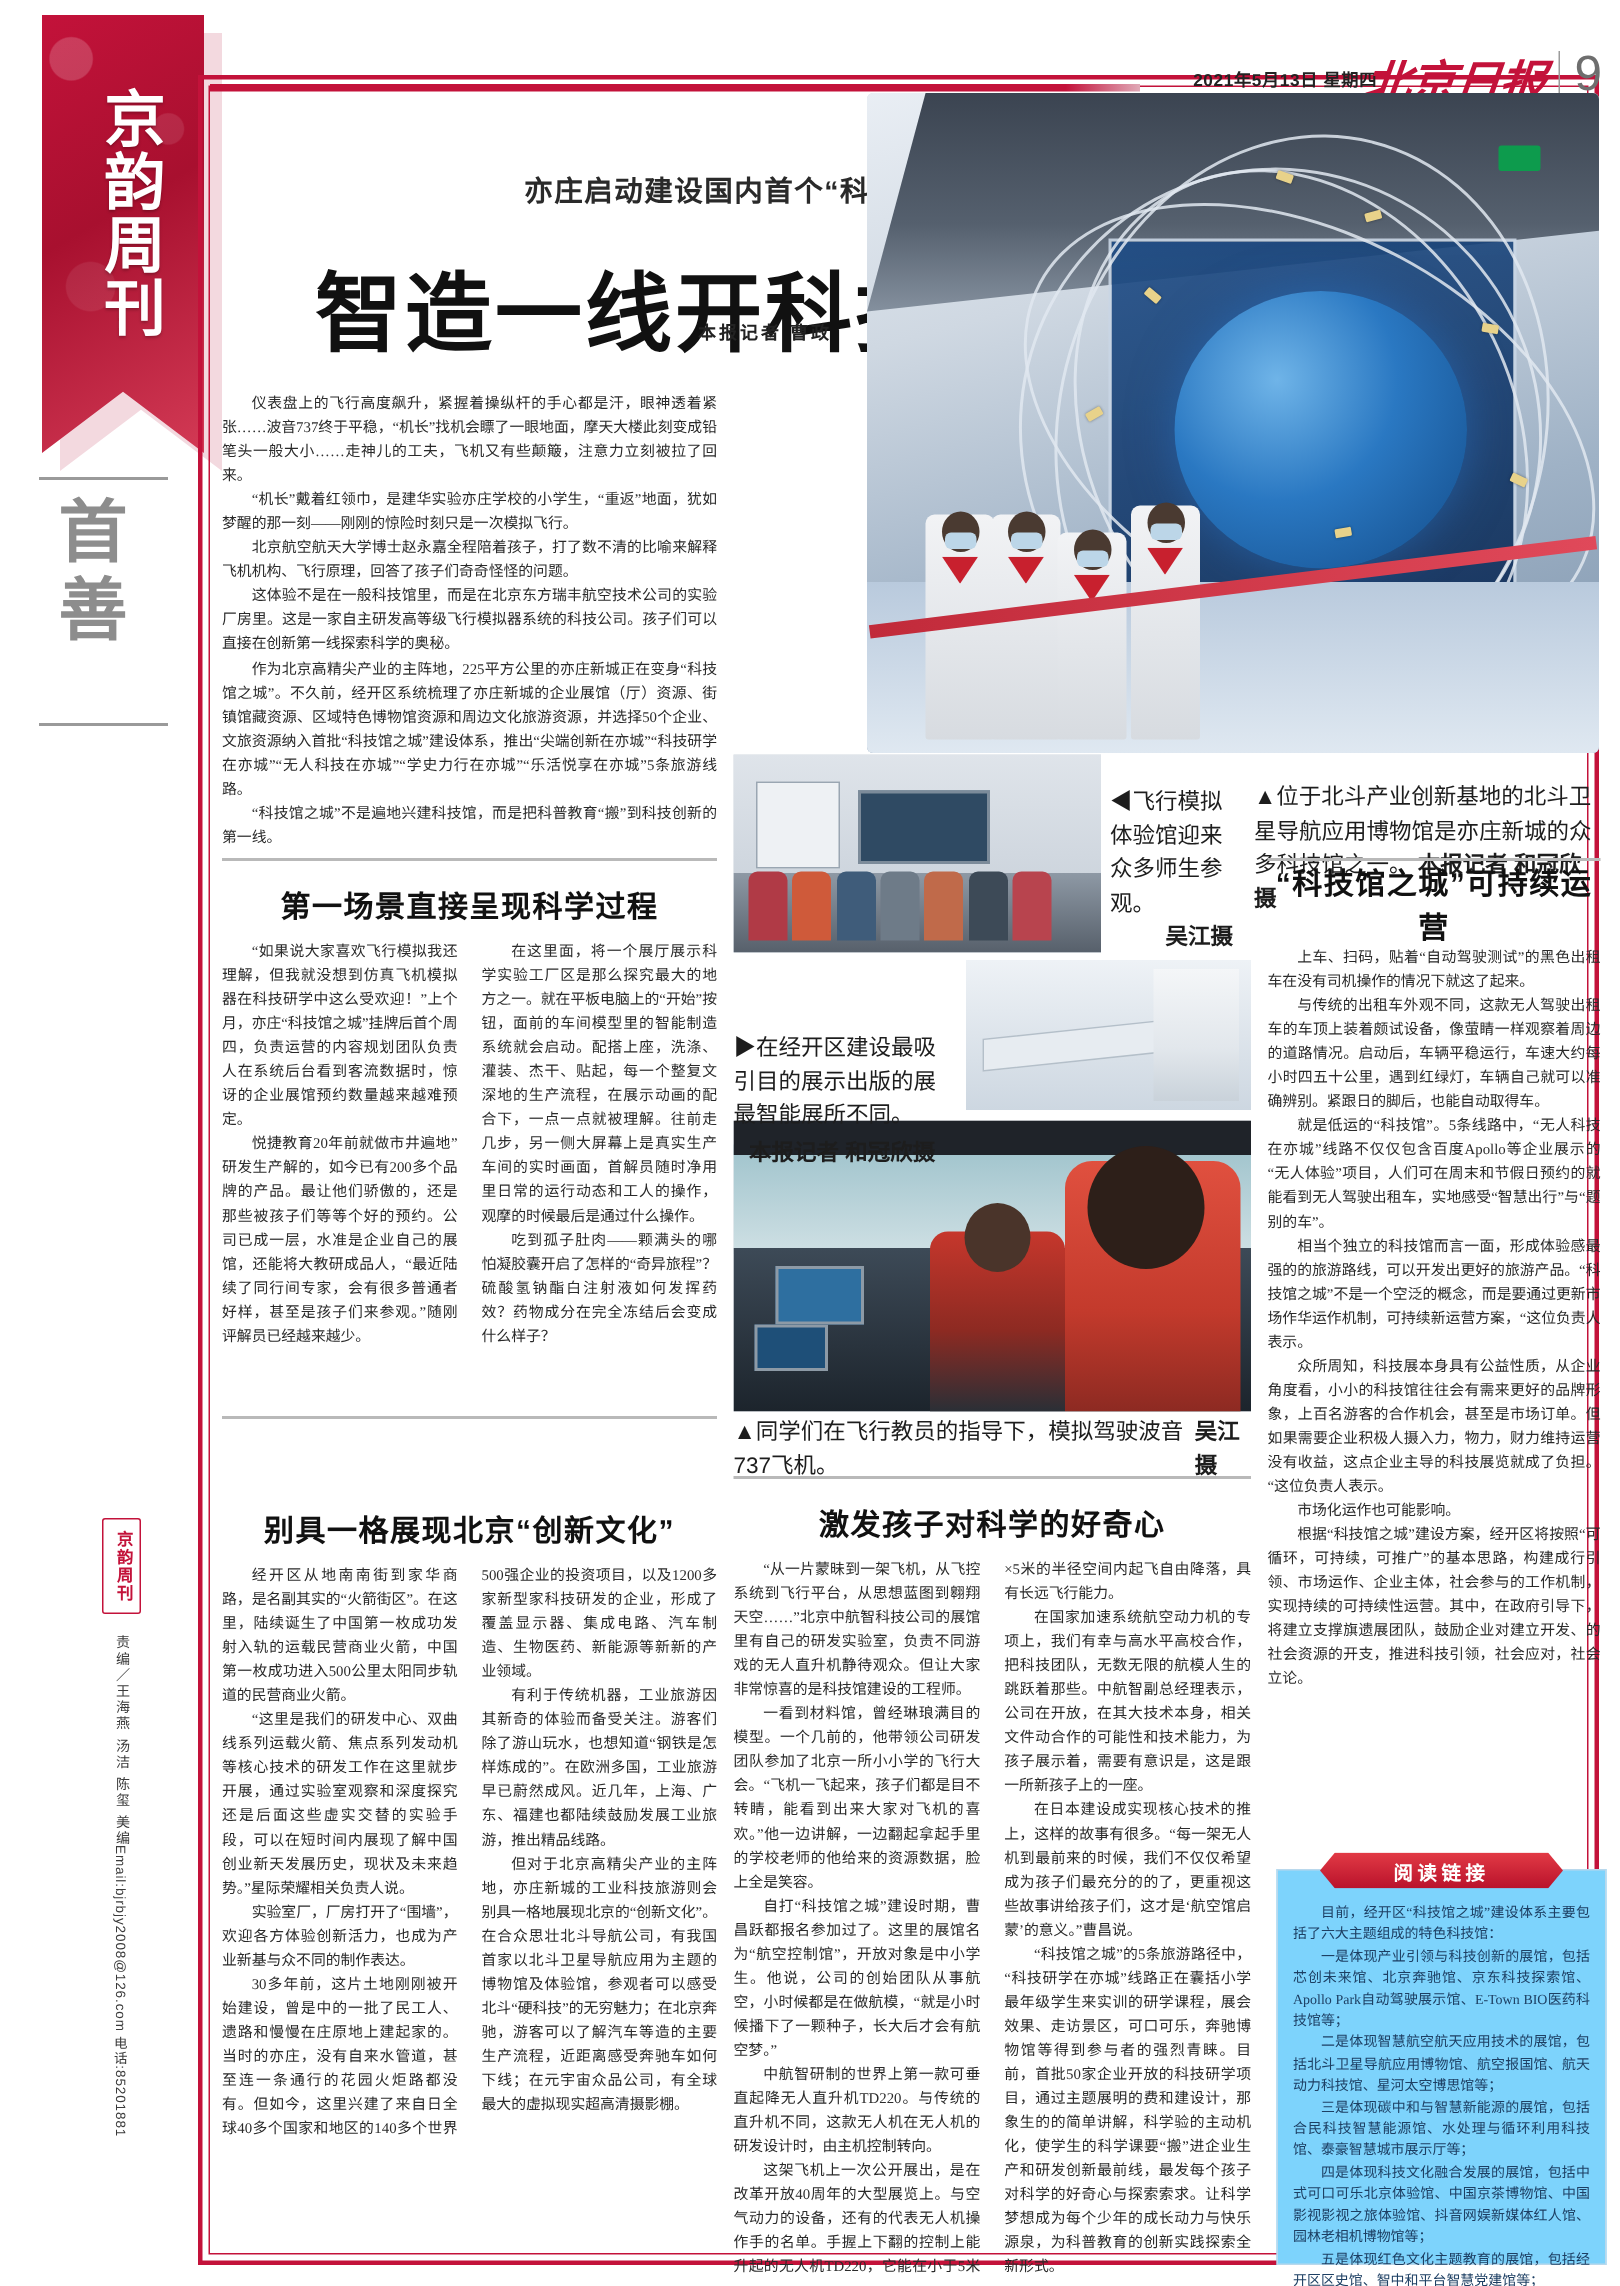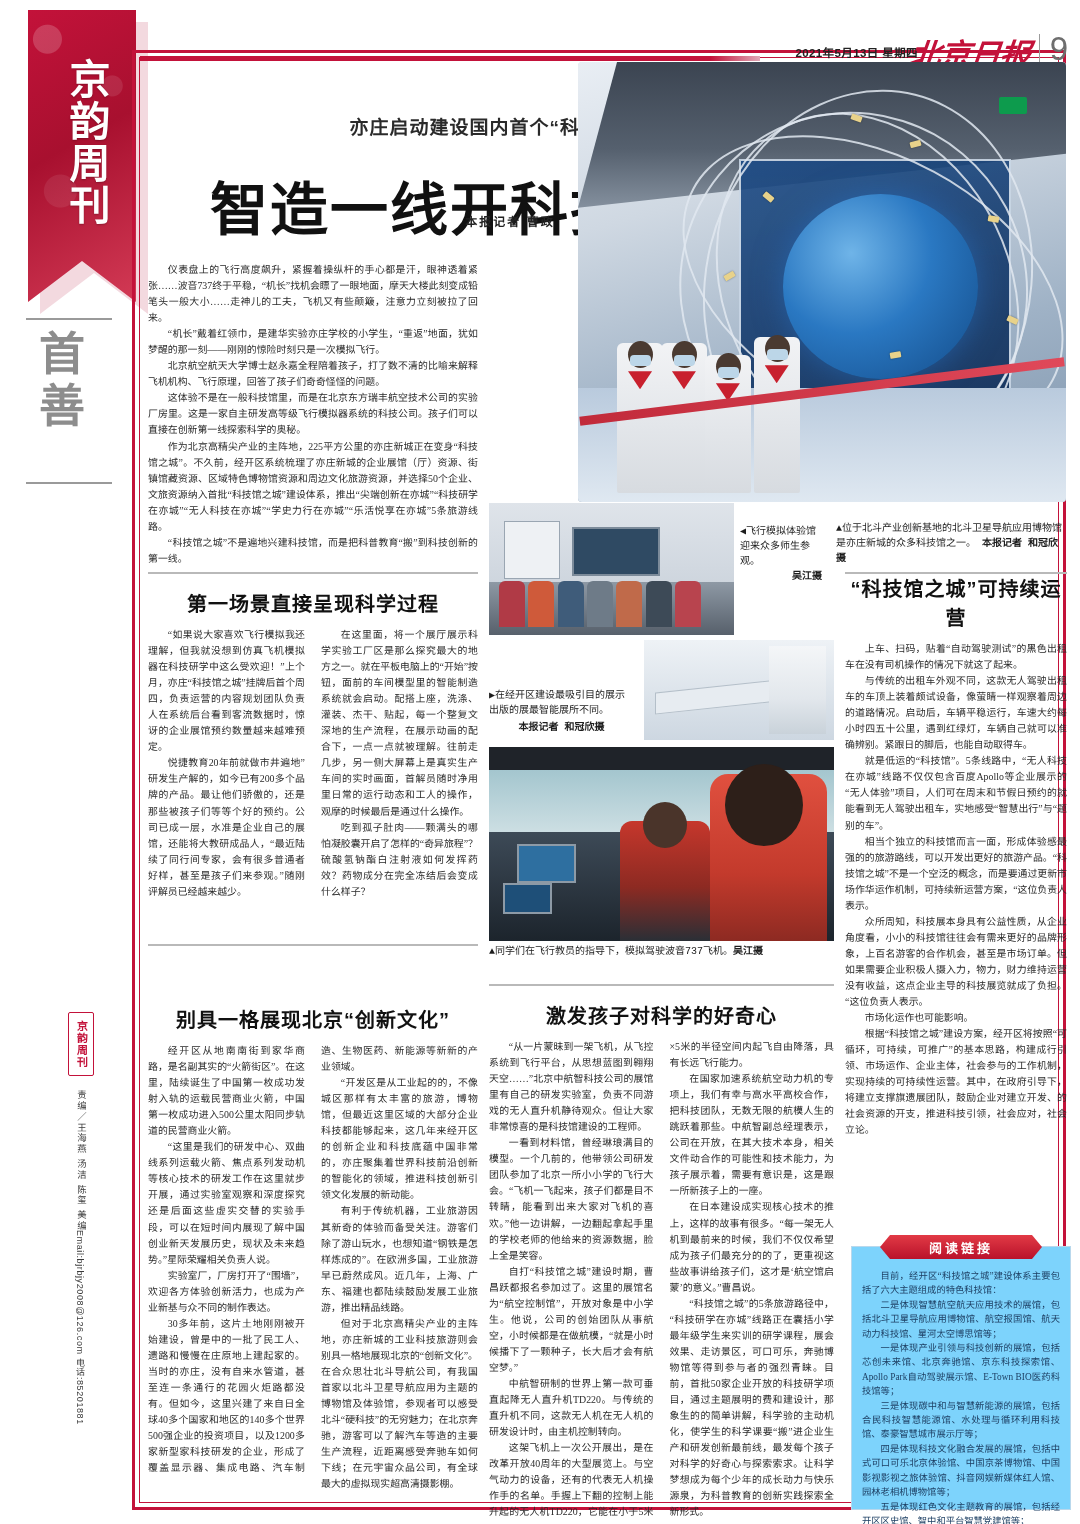--- a/index.html
+++ b/index.html
@@ -178,22 +178,22 @@
     background:linear-gradient(180deg,#c6372c 0%,#8d2a22 55%,#2a2f36 100%);border-radius:12px 12px 0 0;}
   #photo-cockpit .boy .head{position:absolute;left:50%;top:-16%;width:44px;height:46px;margin-left:-22px;
     border-radius:50%;background:#4a342a;}
   #photo-cockpit .adult{position:absolute;right:2%;bottom:0;width:34%;height:86%;
     background:linear-gradient(180deg,#e0503f 0%,#c33a2c 60%,#8d2a22 100%);border-radius:18px 18px 0 0;}
   #photo-cockpit .adult .head{position:absolute;left:46%;top:-6%;width:78px;height:82px;margin-left:-39px;
     border-radius:50%;background:#2d1f19;}
 
   
   .cap{
-    font-family:Liberation Mono, monospace;
-    font-size:10px;line-height:1.5;color:#1d1d1d;
+    font-family:Liberation Sans, sans-serif;
+    font-size:15px;line-height:1.5;color:#1d1d1d;
   }
   .cap .credit{font-weight:700;}
   #cap-class{position:absolute;left:740px;top:524px;width:82px;text-align:left;}
   #cap-class .credit{display:block;text-align:right;}
   #cap-satnav{position:absolute;left:836px;top:521px;width:230px;}
   #cap-satnav .credit{font-weight:700;}
   #cap-bj{position:absolute;left:489px;top:688px;width:145px;}
   #cap-bj .credit{display:block;text-align:center;font-weight:700;margin-top:2px;}
   #cap-cockpit{position:absolute;left:489px;top:944px;width:345px;display:flex;justify-content:flex-start;}
 
@@ -219,21 +219,21 @@
   #rule-left-1{position:absolute;left:148px;top:572px;width:330px;}
   #rule-left-2{position:absolute;left:148px;top:944px;width:330px;}
 
   
   #sec3{position:absolute;left:489px;top:1000px;width:345px;}
   #sec3 .body{margin-top:10px;columns:2;column-gap:16px;height:485px;}
   #rule-mid{position:absolute;left:489px;top:984px;width:345px;}
 
   
   #sec4{position:absolute;left:845px;top:573px;width:222px;}
-  #sec4 .body{margin-top:10px;columns:1;height:620px;}
+  #sec4 .body{margin-top:0;columns:1;height:620px;}
   #rule-right{position:absolute;left:845px;top:572px;width:222px;}
 
   
   #readbox{
     position:absolute;left:851px;top:1246px;width:218px;height:262px;
     background:#7dd3fc;border:1px solid #b9d8ec;
   }
   #readbox .inner{padding:22px 10px 8px 10px;
     font-family:"Liberation Serif","DejaVu Serif",serif;
     font-size:9.3px;line-height:1.55;color:#1d3f63;text-align:justify;}
@@ -419,21 +419,20 @@
   </div>
 
   <div class="rule" id="rule-left-2"></div>
   <div id="sec2">
     <div class="sec-head">别具一格展现北京“创新文化”</div>
     <div class="col-text body">
       <p>经开区从地南南街到家华商路，是名副其实的“火箭街区”。在这里，陆续诞生了中国第一枚成功发射入轨的运载民营商业火箭，中国第一枚成功进入500公里太阳同步轨道的民营商业火箭。</p>
       <p>“这里是我们的研发中心、双曲线系列运载火箭、焦点系列发动机等核心技术的研发工作在这里就步开展，通过实验室观察和深度探究还是后面这些虚实交替的实验手段，可以在短时间内展现了解中国创业新天发展历史，现状及未来趋势。”星际荣耀相关负责人说。</p>
       <p>实验室厂，厂房打开了“围墙”，欢迎各方体验创新活力，也成为产业新基与众不同的制作表达。</p>
       <p>30多年前，这片土地刚刚被开始建设，曾是中的一批了民工人、遗路和慢慢在庄原地上建起家的。当时的亦庄，没有自来水管道，甚至连一条通行的花园火炬路都没有。但如今，这里兴建了来自日全球40多个国家和地区的140多个世界500强企业的投资项目，以及1200多家新型家科技研发的企业，形成了覆盖显示器、集成电路、汽车制造、生物医药、新能源等新新的产业领域。</p>
-      <p>“开发区是从工业起的的，不像城区那样有太丰富的旅游，博物馆，但最近这里区域的大部分企业科技都能够起来，这几年来经开区的创新企业和科技底蕴中国非常的，亦庄聚集着世界科技前沿创新的智能化的领域，推进科技创新引领文化发展的新动能。</p>
       <p>有利于传统机器，工业旅游因其新奇的体验而备受关注。游客们除了游山玩水，也想知道“钢铁是怎样炼成的”。在欧洲多国，工业旅游早已蔚然成风。近几年，上海、广东、福建也都陆续鼓励发展工业旅游，推出精品线路。</p>
       <p>但对于北京高精尖产业的主阵地，亦庄新城的工业科技旅游则会别具一格地展现北京的“创新文化”。在合众思壮北斗导航公司，有我国首家以北斗卫星导航应用为主题的博物馆及体验馆，参观者可以感受北斗“硬科技”的无穷魅力；在北京奔驰，游客可以了解汽车等造的主要生产流程，近距离感受奔驰车如何下线；在元宇宙众品公司，有全球最大的虚拟现实超高清摄影棚。</p>
     </div>
   </div>
 
   <div class="rule" id="rule-mid"></div>
   <div id="sec3">
     <div class="sec-head">激发孩子对科学的好奇心</div>
     <div class="col-text body">
       <p>“从一片蒙昧到一架飞机，从飞控系统到飞行平台，从思想蓝图到翱翔天空……”北京中航智科技公司的展馆里有自己的研发实验室，负责不同游戏的无人直升机静待观众。但让大家非常惊喜的是科技馆建设的工程师。</p>
@@ -459,22 +458,22 @@
       <p>市场化运作也可能影响。</p>
       <p>根据“科技馆之城”建设方案，经开区将按照“可循环，可持续，可推广”的基本思路，构建成行引领、市场运作、企业主体，社会参与的工作机制，实现持续的可持续性运营。其中，在政府引导下，将建立支撑旗遗展团队，鼓励企业对建立开发、的社会资源的开支，推进科技引领，社会应对，社会立论。</p>
 
     </div>
   </div>
 
   <div id="readbox">
     <div class="ribbon">阅读链接</div>
     <div class="inner">
       <p>目前，经开区“科技馆之城”建设体系主要包括了六大主题组成的特色科技馆：</p>
+      <p>一是体现产业引领与科技创新的展馆，包括芯创未来馆、北京奔驰馆、京东科技探索馆、Apollo Park自动驾驶展示馆、E-Town BIO医药科技馆等；</p>
       <p>二是体现智慧航空航天应用技术的展馆，包括北斗卫星导航应用博物馆、航空报国馆、航天动力科技馆、星河太空博思馆等；</p>
-      <p>一是体现产业引领与科技创新的展馆，包括芯创未来馆、北京奔驰馆、京东科技探索馆、Apollo Park自动驾驶展示馆、E-Town BIO医药科技馆等；</p>
       <p>三是体现碳中和与智慧新能源的展馆，包括合民科技智慧能源馆、水处理与循环利用科技馆、泰豪智慧城市展示厅等；</p>
       <p>四是体现科技文化融合发展的展馆，包括中式可口可乐北京体验馆、中国京茶博物馆、中国影视影视之旅体验馆、抖音网娱新媒体红人馆、园林老相机博物馆等；</p>
       <p>五是体现红色文化主题教育的展馆，包括经开区区史馆、智中和平台智慧党建馆等；</p>
 
     </div>
   </div>
 
   <div id="seal">京韵周刊</div>
   <div id="credits">责编／王海燕  汤洁  陈玺  美编</div>
   <div id="contact">Email:bjrbjy2008@126.com  电话:85201881</div>

